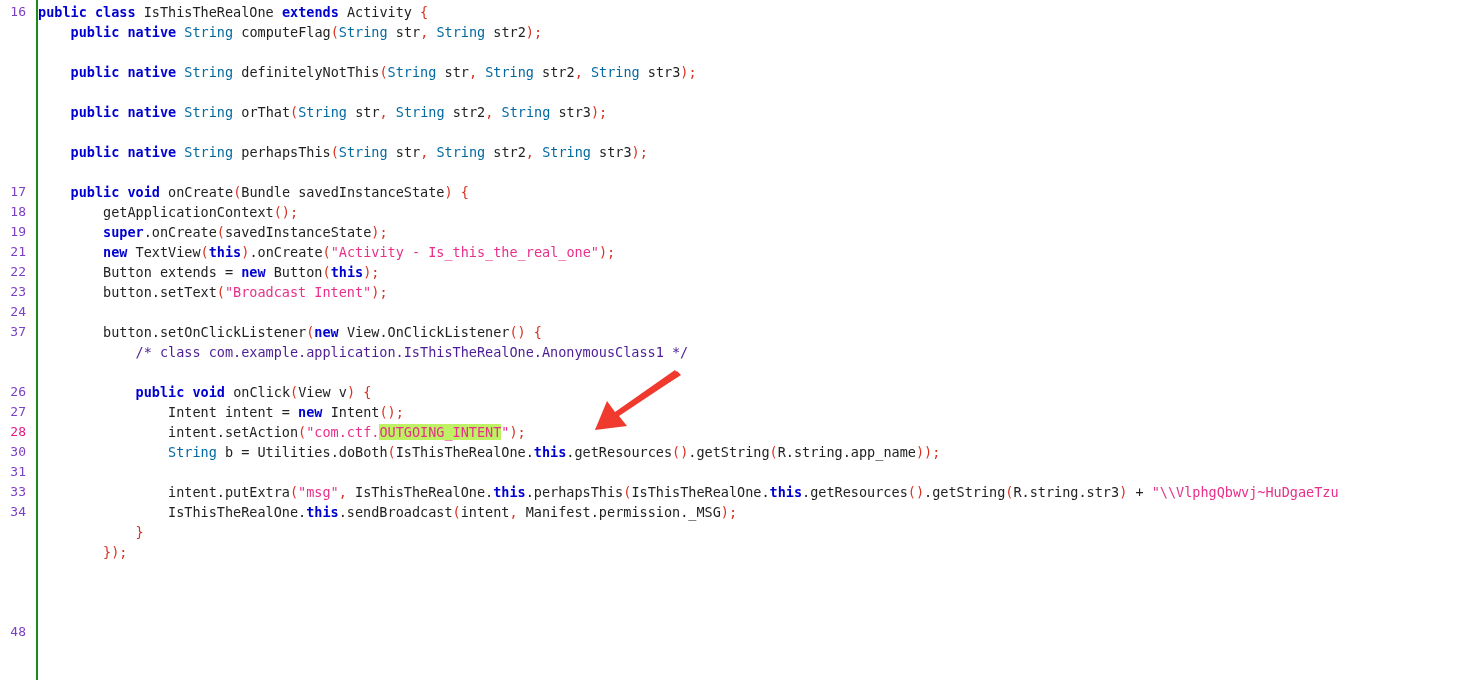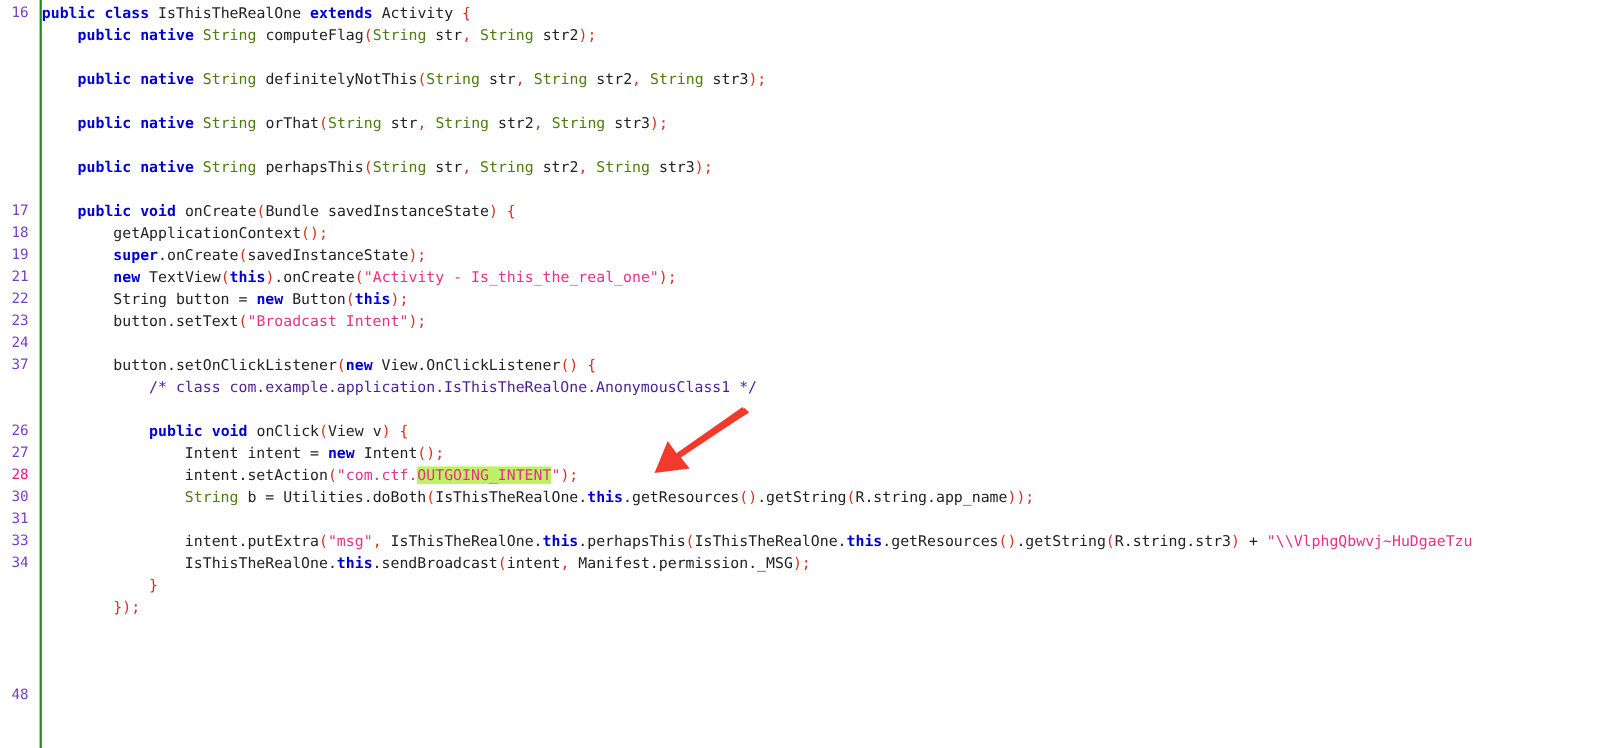--- a/index.html
+++ b/index.html
@@ -66,21 +66,21 @@
     left: 0;
     white-space: pre;
     font-family: "DejaVu Sans Mono", "Liberation Mono", monospace;
     font-size: 13.5px;
     line-height: 20px;
     color: #222222;
   }
 
   
   .kw   { color: #0000d0; font-weight: bold; }   
-  .typ  { color: #4d7c0f; }                      
+  .typ  { color: #0369a1; }                      
   .str  { color: #e8308a; }                      
   .pun  { color: #d83020; }                      
   .cmt  { color: #4c1d95; }  
   .pln  { color: #222222; }
 
   .mark {
     background: #bef264;
     color: #e8308a;
   }
 
@@ -133,21 +133,21 @@
     <div class="cl" style="top:142px"><span class="pln">    </span><span class="kw">public</span> <span class="kw">native</span> <span class="typ">String</span> <span class="pln">perhapsThis</span><span class="pun">(</span><span class="typ">String</span> <span class="pln">str</span><span class="pun">,</span> <span class="typ">String</span> <span class="pln">str2</span><span class="pun">,</span> <span class="typ">String</span> <span class="pln">str3</span><span class="pun">);</span></div>
 
     <div class="cl" style="top:182px"><span class="pln">    </span><span class="kw">public</span> <span class="kw">void</span> <span class="pln">onCreate</span><span class="pun">(</span><span class="pln">Bundle savedInstanceState</span><span class="pun">)</span> <span class="pun">{</span></div>
 
     <div class="cl" style="top:202px"><span class="pln">        getApplicationContext</span><span class="pun">();</span></div>
 
     <div class="cl" style="top:222px"><span class="pln">        </span><span class="kw">super</span><span class="pln">.onCreate</span><span class="pun">(</span><span class="pln">savedInstanceState</span><span class="pun">);</span></div>
 
     <div class="cl" style="top:242px"><span class="pln">        </span><span class="kw">new</span> <span class="pln">TextView</span><span class="pun">(</span><span class="kw">this</span><span class="pun">)</span><span class="pln">.onCreate</span><span class="pun">(</span><span class="str">"Activity - Is_this_the_real_one"</span><span class="pun">);</span></div>
 
-    <div class="cl" style="top:262px"><span class="pln">        String button = </span><span class="kw">new</span> <span class="pln">Button</span><span class="pun">(</span><span class="kw">this</span><span class="pun">);</span></div>
+    <div class="cl" style="top:262px"><span class="pln">        Button extends = </span><span class="kw">new</span> <span class="pln">Button</span><span class="pun">(</span><span class="kw">this</span><span class="pun">);</span></div>
 
     <div class="cl" style="top:282px"><span class="pln">        button.setText</span><span class="pun">(</span><span class="str">"Broadcast Intent"</span><span class="pun">);</span></div>
 
 
     <div class="cl" style="top:322px"><span class="pln">        button.setOnClickListener</span><span class="pun">(</span><span class="kw">new</span> <span class="pln">View.OnClickListener</span><span class="pun">()</span> <span class="pun">{</span></div>
 
     <div class="cl cmt" style="top:342px">            /* class com.example.application.IsThisTheRealOne.AnonymousClass1 */</div>
 
     <div class="cl" style="top:382px"><span class="pln">            </span><span class="kw">public</span> <span class="kw">void</span> <span class="pln">onClick</span><span class="pun">(</span><span class="pln">View v</span><span class="pun">)</span> <span class="pun">{</span></div>
 

